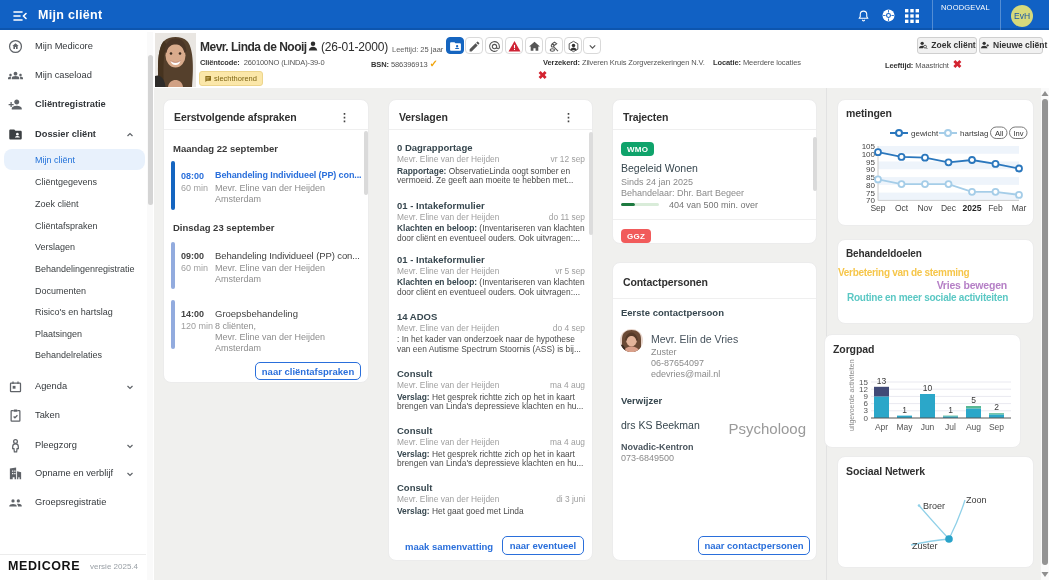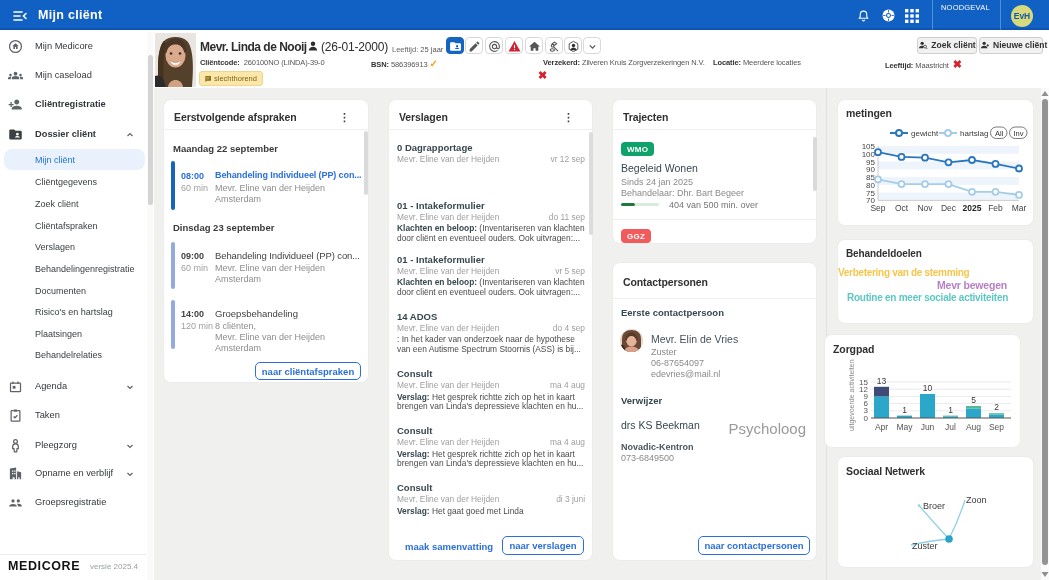--- a/index.html
+++ b/index.html
@@ -4,21 +4,21 @@
 <style>
 *{margin:0;padding:0;box-sizing:border-box;}
 html,body{width:1049px;height:580px;overflow:hidden;}
 body{font-family:"Liberation Sans",sans-serif;background:#fff;position:relative;}
 .abs{position:absolute;}
 
 #topbar{position:absolute;left:0;top:0;width:1049px;height:30px;background:#1161c4;border-bottom:2px solid #0d55ae;}
 #topbar .title{position:absolute;left:38px;top:8px;color:#fff;font-size:12.5px;font-weight:bold;letter-spacing:.3px;}
 .tsep{position:absolute;top:0;width:1px;height:32px;background:rgba(255,255,255,.28);}
 #noodgeval{position:absolute;left:941px;top:3px;color:#fff;font-size:7.5px;font-weight:normal;letter-spacing:.2px;}
-#avatar{position:absolute;left:1011px;top:4.5px;width:22px;height:22px;border-radius:50%;background:#d6da7c;color:#1a57a5;font-size:8.5px;font-weight:bold;text-align:center;line-height:22px;}
+#avatar{position:absolute;left:1011px;top:4.5px;width:22px;height:22px;border-radius:50%;background:#d6da7c;color:#1a57a5;font-size:8.5px;font-weight:normal;text-align:center;line-height:22px;}
 
 #sidebar{position:absolute;left:0;top:32px;width:146px;height:548px;background:#fff;}
 #sbscroll{position:absolute;left:147px;top:32px;width:6px;height:548px;background:#fafafa;}
 #sbthumb{position:absolute;left:147.5px;top:55px;width:5px;height:150px;background:#d4d4d4;border-radius:3px;}
 .nitem{position:absolute;left:0;width:146px;height:22px;}
 .nitem .ic{position:absolute;left:8px;top:4px;width:15px;height:15px;}
 .nitem .tx{position:absolute;left:35px;top:6px;font-size:9.3px;color:#33373b;font-weight:bold;white-space:nowrap;}
 .nitem .tx2{position:absolute;left:35px;top:6px;font-size:9px;color:#3c4043;white-space:nowrap;}
 .nitem .chev{position:absolute;left:124px;top:6px;width:12px;height:12px;}
 #selpill{position:absolute;left:4px;top:149px;width:141px;height:21px;border-radius:8px;background:#e8f1fc;}
@@ -351,20 +351,21 @@
   <div class="abs" style="left:199.5px;top:31px;width:4px;height:64px;background:#dadada;border-radius:2px"></div>
 </div>
 
 <div class="card" style="left:388px;top:99px;width:205px;height:462px">
   <div class="ctitle">Verslagen</div>
   <div class="cdots">⋮</div>
   <div class="cline" style="top:29px"></div>
   <div class="ventry" style="top:42px">
       <div class="vt">0 Dagrapportage</div>
       <div class="vm">Mevr. Eline van der Heijden<span>vr 12 sep</span></div>
+      <div class="vb"><b>Rapportage:</b> ObservatieLinda oogt somber en<br>vermoeid. Ze geeft aan moeite te hebben met...</div>
     </div>
   <div class="ventry" style="top:99.5px">
       <div class="vt">01 - Intakeformulier</div>
       <div class="vm">Mevr. Eline van der Heijden<span>do 11 sep</span></div>
       <div class="vb"><b>Klachten en beloop:</b> (Inventariseren van klachten<br>door cliënt en eventueel ouders. Ook uitvragen:...</div>
     </div>
   <div class="ventry" style="top:153.5px">
       <div class="vt">01 - Intakeformulier</div>
       <div class="vm">Mevr. Eline van der Heijden<span>vr 5 sep</span></div>
       <div class="vb"><b>Klachten en beloop:</b> (Inventariseren van klachten<br>door cliënt en eventueel ouders. Ook uitvragen:...</div>
@@ -383,21 +384,21 @@
       <div class="vt">Consult</div>
       <div class="vm">Mevr. Eline van der Heijden<span>ma 4 aug</span></div>
       <div class="vb"><b>Verslag:</b> Het gesprek richtte zich op het in kaart<br>brengen van Linda's depressieve klachten en hu...</div>
     </div>
   <div class="ventry" style="top:382px">
       <div class="vt">Consult</div>
       <div class="vm">Mevr. Eline van der Heijden<span>di 3 juni</span></div>
       <div class="vb"><b>Verslag:</b> Het gaat goed met Linda</div>
     </div>
   <div class="abs" style="left:16px;top:441px;font-size:9.5px;font-weight:bold;color:#2a6fdb">maak samenvatting</div>
-  <div class="obtn" style="left:113px;top:436px;width:82px;height:19px;line-height:18px">naar verslagen</div>
+  <div class="obtn" style="left:113px;top:436px;width:82px;height:19px;line-height:18px">naar eventueel</div>
   <div class="abs" style="left:200px;top:32px;width:3.5px;height:103px;background:#dcdcdc;border-radius:2px"></div>
 </div>
 
 <div class="card" style="left:612px;top:99px;width:205px;height:145px">
   <div class="ctitle">Trajecten</div>
   <div class="cline" style="top:29px"></div>
   <div class="abs" style="left:8px;top:42px;background:#0fa36b;color:#fff;font-size:8px;font-weight:bold;border-radius:4px;padding:2.5px 6px;letter-spacing:.3px">WMO</div>
   <div class="abs" style="left:8px;top:62px;font-size:10.5px;color:#37474f">Begeleid Wonen</div>
   <div class="abs" style="left:8px;top:77px;font-size:9px;color:#8a8a8a">Sinds 24 jan 2025</div>
   <div class="abs" style="left:8px;top:88px;font-size:9px;color:#8a8a8a">Behandelaar: Dhr. Bart Begeer</div>
@@ -509,21 +510,21 @@
         <text x="134" y="111" font-weight="bold" fill="#222">2025</text>
         <text x="157.5" y="111">Feb</text>
         <text x="181" y="111">Mar</text>
     </g>
   </svg>
 </div>
 
 <div class="card" style="left:837px;top:239px;width:197px;height:85px">
   <div class="ctitle" style="left:8px;top:8px;font-size:10px">Behandeldoelen</div>
   <div class="abs" style="left:0;top:27px;width:184px;text-align:left;font-size:10px;letter-spacing:-.3px;font-weight:bold;color:#f6c64a;white-space:nowrap">Verbetering van de stemming</div>
-  <div class="abs" style="left:0;top:39px;width:169px;text-align:right;font-size:10.5px;letter-spacing:-.2px;font-weight:bold;color:#b57fc6;white-space:nowrap">Mevr bewegen</div>
+  <div class="abs" style="left:0;top:39px;width:169px;text-align:right;font-size:10.5px;letter-spacing:-.2px;font-weight:bold;color:#b57fc6;white-space:nowrap">Vries bewegen</div>
   <div class="abs" style="left:9px;top:52px;font-size:10px;letter-spacing:-.25px;font-weight:bold;color:#5bc8c4;white-space:nowrap">Routine en meer sociale activiteiten</div>
 </div>
 
 <div class="card" style="left:824px;top:334px;width:197px;height:114px">
   <div class="ctitle" style="left:8px;top:8px">Zorgpad</div>
   <svg class="abs" style="left:0;top:0" width="197" height="114" viewBox="0 0 197 114" font-family="Liberation Sans">
     <text x="-96" y="29" transform="rotate(-90)" font-size="7" fill="#888">uitgevoerde activiteiten</text>
 
     <g stroke="#e9e9f0" stroke-width="1">
       <line x1="46" y1="75.8" x2="186" y2="75.8"></line>

